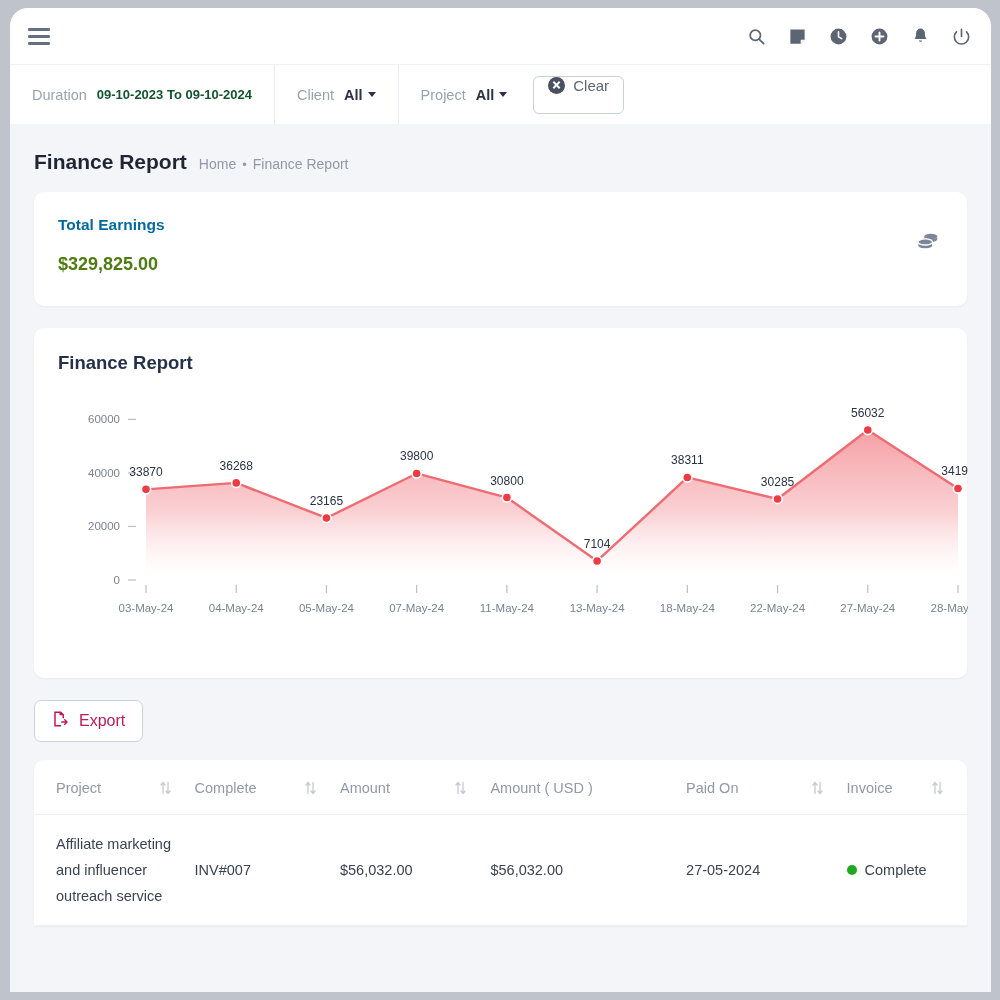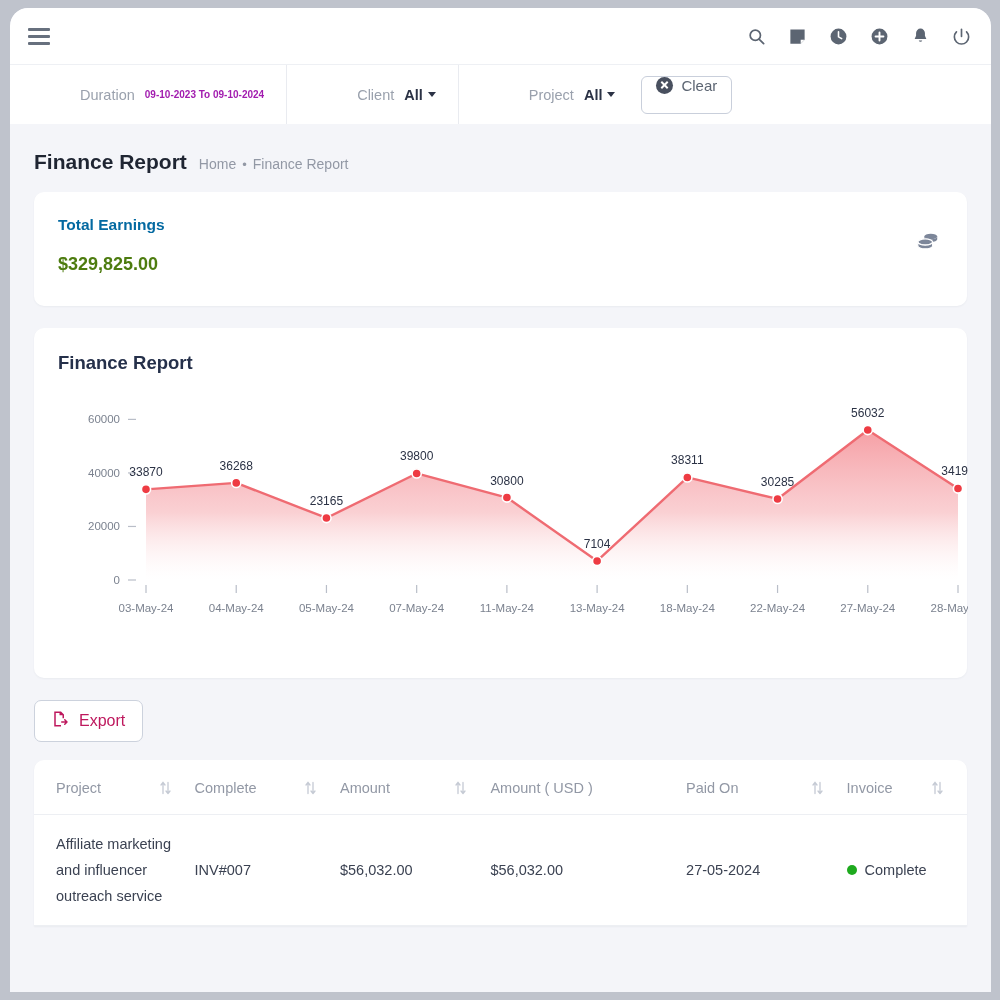--- a/index.html
+++ b/index.html
@@ -40,22 +40,22 @@
     border-top: 1px solid #eef0f4;
     display: flex;
     align-items: stretch;
   }
   .fgroup {
     display: flex; align-items: center; gap: 10px;
     padding: 0 22px;
     border-right: 1px solid #e9ebf0;
   }
   .fgroup.noborder { border-right: none; }
-  .flabel { color: #9aa1ad; font-size: 14.5px; margin-left: 48px; }
-  .fvalue { color: #a21caf; font-size: 10px; font-weight: bold; }
+  .flabel { color: #9aa1ad; font-size: 14.5px; }
+  .fvalue { color: #14532d; font-size: 13px; font-weight: bold; }
   .fsel { color: #2b3245; font-size: 14.5px; font-weight: bold; display: flex; align-items: center; gap: 5px; cursor: pointer; }
   .caret {
     width: 0; height: 0;
     border-left: 4.5px solid transparent;
     border-right: 4.5px solid transparent;
     border-top: 5.5px solid #2b3245;
   }
   .clearbtn {
     display: flex; align-items: flex-start; gap: 8px;
     height: 38px; padding: 0 14px;

